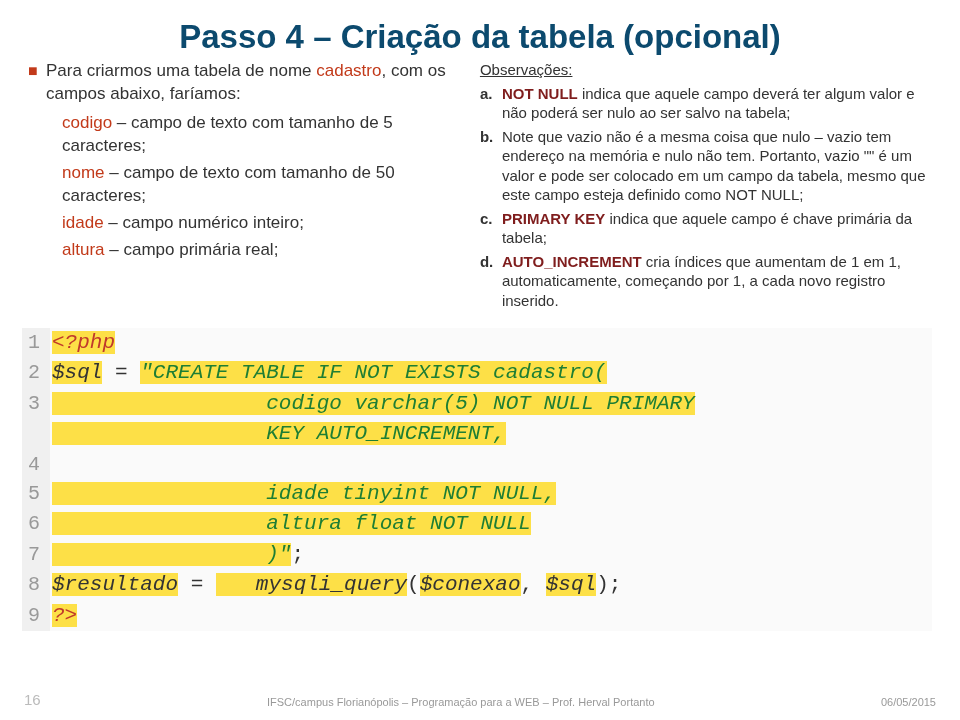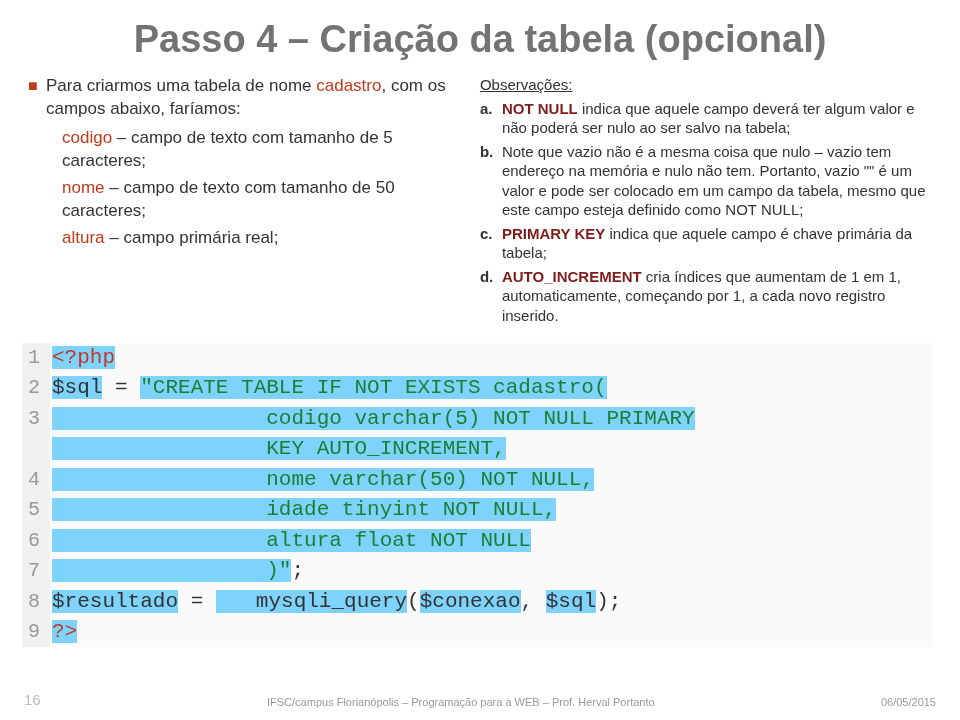--- a/index.html
+++ b/index.html
@@ -10,25 +10,25 @@
     background: #fff;
     position: relative;
     overflow: hidden;
   }
   .slide {
     padding: 18px 28px 0 28px;
     height: 100%;
     position: relative;
   }
   .title {
-    font-size: 38px;
+    font-size: 33px;
     font-weight: bold;
-    color: #737373;
+    color: #0c4a6e;
     text-align: center;
-    margin-bottom: 14px;
+    margin-bottom: 4px;
   }
   .cols {
     display: flex;
     gap: 18px;
   }
   .col-left {
     flex: 0 0 48%;
     font-size: 17px;
     color: #333;
     line-height: 1.35;
@@ -76,21 +76,21 @@
     color: #999;
     background: #f0f0f0;
     font-size: 20px;
   }
   .code-cell { padding-left: 2px; }
   .php-tag { color: #c0392b; }
   .var { color: #333; }
   .op { color: #333; }
   .str { color: #1e7e34; }
   .fn { color: #333; padding-left: 40px; }
-  .hl { background: #7dd3fc; }
+  .hl { background: #fde047; font-style: italic; }
   .footer {
     position: absolute;
     bottom: 12px;
     left: 0; right: 0;
     height: 24px;
     padding: 0 24px;
     font-size: 11px;
     color: #999;
     display: flex;
     justify-content: space-between;
@@ -110,20 +110,21 @@
   <div class="cols">
     <div class="col-left">
       <div class="bullet">
         <div class="dot">■</div>
         <div class="txt">
           <span>Para criarmos uma tabela de nome </span><span class="kw">cadastro</span><span>, com os campos abaixo, faríamos:</span>
         </div>
       </div>
       <div class="sub"><span class="kw">codigo</span><span> – campo de texto com tamanho de 5 caracteres;</span></div>
       <div class="sub"><span class="kw">nome</span><span> – campo de texto com tamanho de 50 caracteres;</span></div>
+      <div class="sub"><span class="kw">idade</span><span> – campo numérico inteiro;</span></div>
       <div class="sub"><span class="kw">altura</span><span> – campo primária real;</span></div>
     </div>
 
     <div class="col-right">
       <div class="obs-head">Observações:</div>
       <div class="obs-item">
         <div class="lbl">a.</div>
         <div class="txt"><span class="kwbold">NOT NULL</span><span> indica que aquele campo deverá ter algum valor e não poderá ser nulo ao ser salvo na tabela;</span></div>
       </div>
       <div class="obs-item">
@@ -153,21 +154,20 @@
     <div class="code-row">
       <div class="lineno">3</div>
       <div class="code-cell"><span class="str hl">                 codigo varchar(5) NOT NULL PRIMARY</span></div>
     </div>
     <div class="code-row">
       <div class="lineno"></div>
       <div class="code-cell"><span class="str hl">                 KEY AUTO_INCREMENT,</span></div>
     </div>
     <div class="code-row">
       <div class="lineno">4</div>
-      <div class="code-cell"><span class="str hl">                 nome varchar(50) NOT NULL,</span></div>
     </div>
     <div class="code-row">
       <div class="lineno">5</div>
       <div class="code-cell"><span class="str hl">                 idade tinyint NOT NULL,</span></div>
     </div>
     <div class="code-row">
       <div class="lineno">6</div>
       <div class="code-cell"><span class="str hl">                 altura float NOT NULL</span></div>
     </div>
     <div class="code-row">

